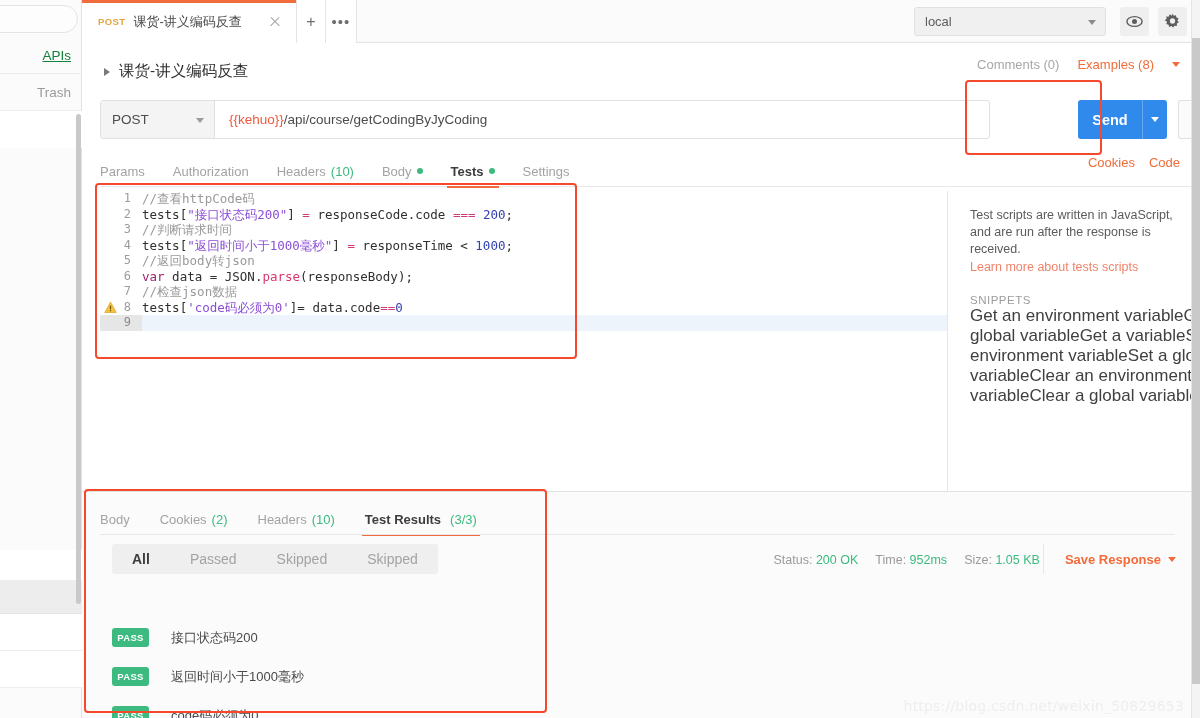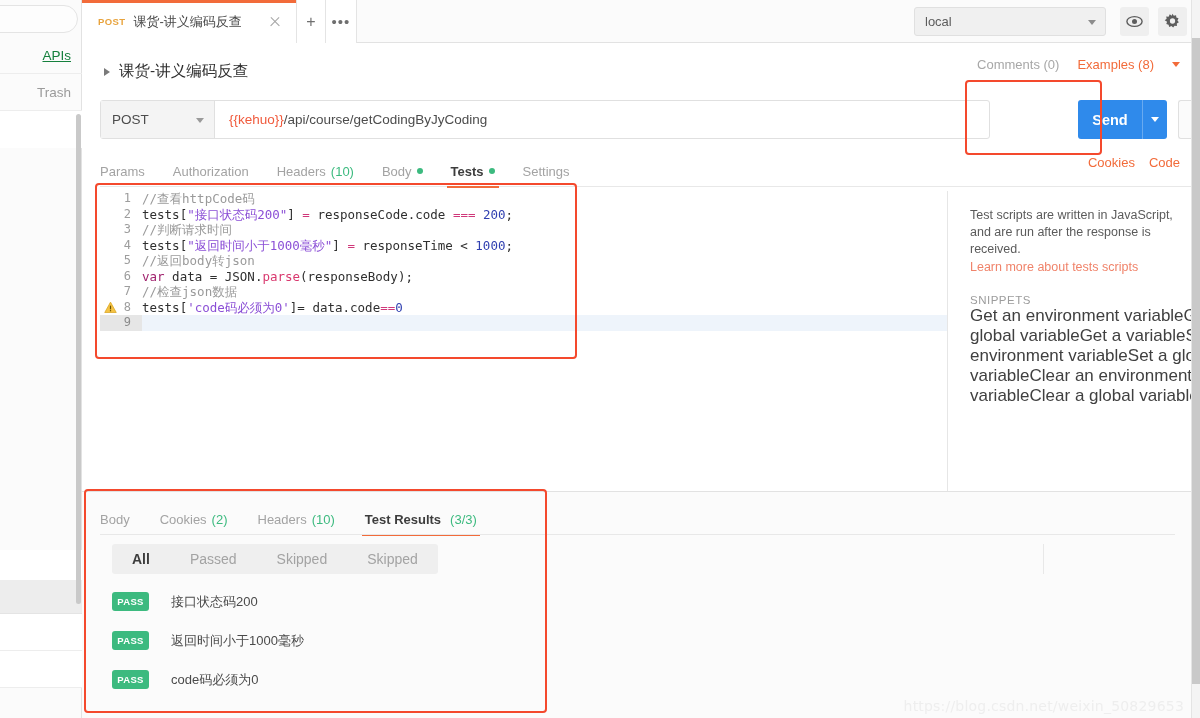--- a/index.html
+++ b/index.html
@@ -276,21 +276,21 @@
   .filter-bar {
     position: absolute; left: 30px; top: 52px; height: 30px;
     background: #efefef; border-radius: 3px; display: flex; align-items: center;
   }
   .filter-item {
     padding: 0 20px; font-size: 14px; color: #a3a3a3; line-height: 30px; text-align: center;
   }
   .filter-item.active { color: #3d3d3d; font-weight: 600; }
 
   .result-row {
-    position: absolute; left: 30px; display: flex; align-items: center; gap: 22px;
+    position: absolute; left: 30px; display: flex; align-items: center; gap: 22px; margin-top: 36px;
   }
   .pass-badge {
     width: 37px; height: 19px; background: #3cba7f; border-radius: 3px;
     color: #fff; font-size: 9.5px; font-weight: bold; letter-spacing: .3px;
     display: flex; align-items: center; justify-content: center;
   }
   .result-name { font-size: 13px; color: #4a4a4a; }
 
   .status-bar {
     position: absolute; right: 16px; top: 60px;
@@ -549,20 +549,32 @@
             <span class="pass-badge">PASS</span>
             <span class="result-name">返回时间小于1000毫秒</span>
           </div>
           <div class="result-row" style="top: 178px;">
             <span class="pass-badge">PASS</span>
             <span class="result-name">code码必须为0</span>
           </div>
         </div>
 
       <div class="resp-vdiv"></div>
+      <div class="status-bar">
+        <span><span class="st-lbl">Status:</span>
+          <span class="st-val">200 OK</span></span>
+        <span><span class="st-lbl">Time:</span>
+          <span class="st-val">952ms</span></span>
+        <span><span class="st-lbl">Size:</span>
+          <span class="st-val">1.05 KB</span></span>
+        <span class="save-resp">
+          <span>Save Response</span>
+          <span class="save-resp-caret"></span>
+        </span>
+      </div>
     </div>
   </div>
 
   <div class="right-edge-line"></div>
   <div class="outer-scroll-track"></div>
   <div class="outer-scroll-thumb"></div>
 
   <div class="anno send"></div>
   <div class="anno code"></div>
   <div class="anno result"></div>

